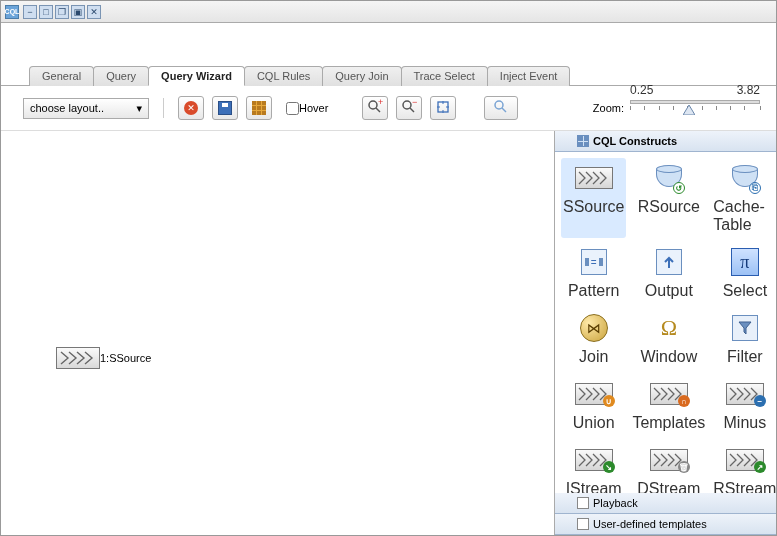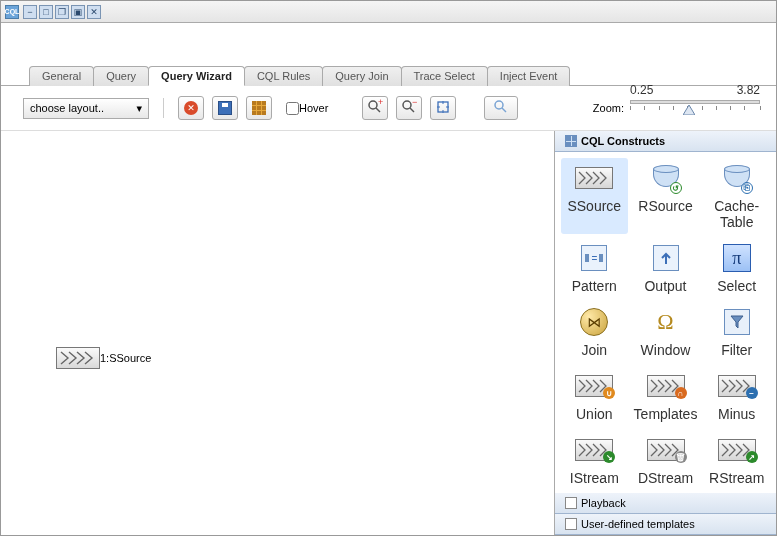--- a/index.html
+++ b/index.html
@@ -130,21 +130,21 @@
     display:flex;align-items:center;justify-content:center;
   }
   .palette {
     width:222px;
     border-left:1px solid #aaa;
     display:flex;flex-direction:column;
   }
   .palette-header, .palette-section {
     background:linear-gradient(#eef3fa,#d8e3f0);
     border-bottom:1px solid #9fb4cf;
-    padding:4px 10px;
+    padding:4px 22px;
     display:flex;align-items:center;gap:4px;
     cursor:pointer;
   }
   .palette-header { font-weight:bold;}
   .palette-body {
     flex:1;
     overflow:auto;
     padding:6px;
     display:grid;
     grid-template-columns: repeat(3, 1fr);
@@ -157,21 +157,21 @@
     padding:4px 2px;
     border-radius:3px;
     cursor:pointer;
   }
   .construct.selected { background:#d9eaff; }
   .construct .cicon {
     width:40px;height:32px;
     display:flex;align-items:center;justify-content:center;
     position:relative;
   }
-  .construct .clabel { font-size:14px; color:#333; text-align:center;}
+  .construct .clabel { font-size:16px; color:#333; text-align:left;}
   .db-cyl { width:26px;height:26px;position:relative;}
   .db-cyl .top{position:absolute;top:0;left:0;width:26px;height:8px;border:1px solid #6a8fbf;border-radius:50%;background:#cfe1f5;}
   .db-cyl .body{position:absolute;top:4px;left:0;width:26px;height:18px;border:1px solid #6a8fbf;border-top:none;border-radius:0 0 13px 13px;background:#cfe1f5;}
   .chev-mini { width:38px;height:22px;border:1px solid #777;background:linear-gradient(#fafafa,#d6d6d6);display:flex;align-items:center;justify-content:center;position:relative;}
   .chev-mini svg{display:block;}
   .badge { position:absolute; bottom:-3px; right:-3px; width:12px;height:12px;border-radius:50%;display:flex;align-items:center;justify-content:center;font-size:8px;font-weight:bold;}
   .pi-box { width:28px;height:28px;border:1px solid #2a5db0;background:linear-gradient(#cfe2ff,#9cc1f5);display:flex;align-items:center;justify-content:center;font-size:18px;color:#143a7a;font-family:serif;}
   .omega-box { width:28px;height:28px;display:flex;align-items:center;justify-content:center;font-size:22px;color:#b58a1f;font-family:serif;}
   .join-circ { width:28px;height:28px;border-radius:50%;background:radial-gradient(circle at 30% 30%, #ffe9a8, #caa33c);border:1px solid #8a6e1e;display:flex;align-items:center;justify-content:center;font-size:14px;color:#5a3d00;}
   .filter-box { width:26px;height:26px;border:1px solid #6a8fbf;background:#e8f0fa;display:flex;align-items:center;justify-content:center;}

